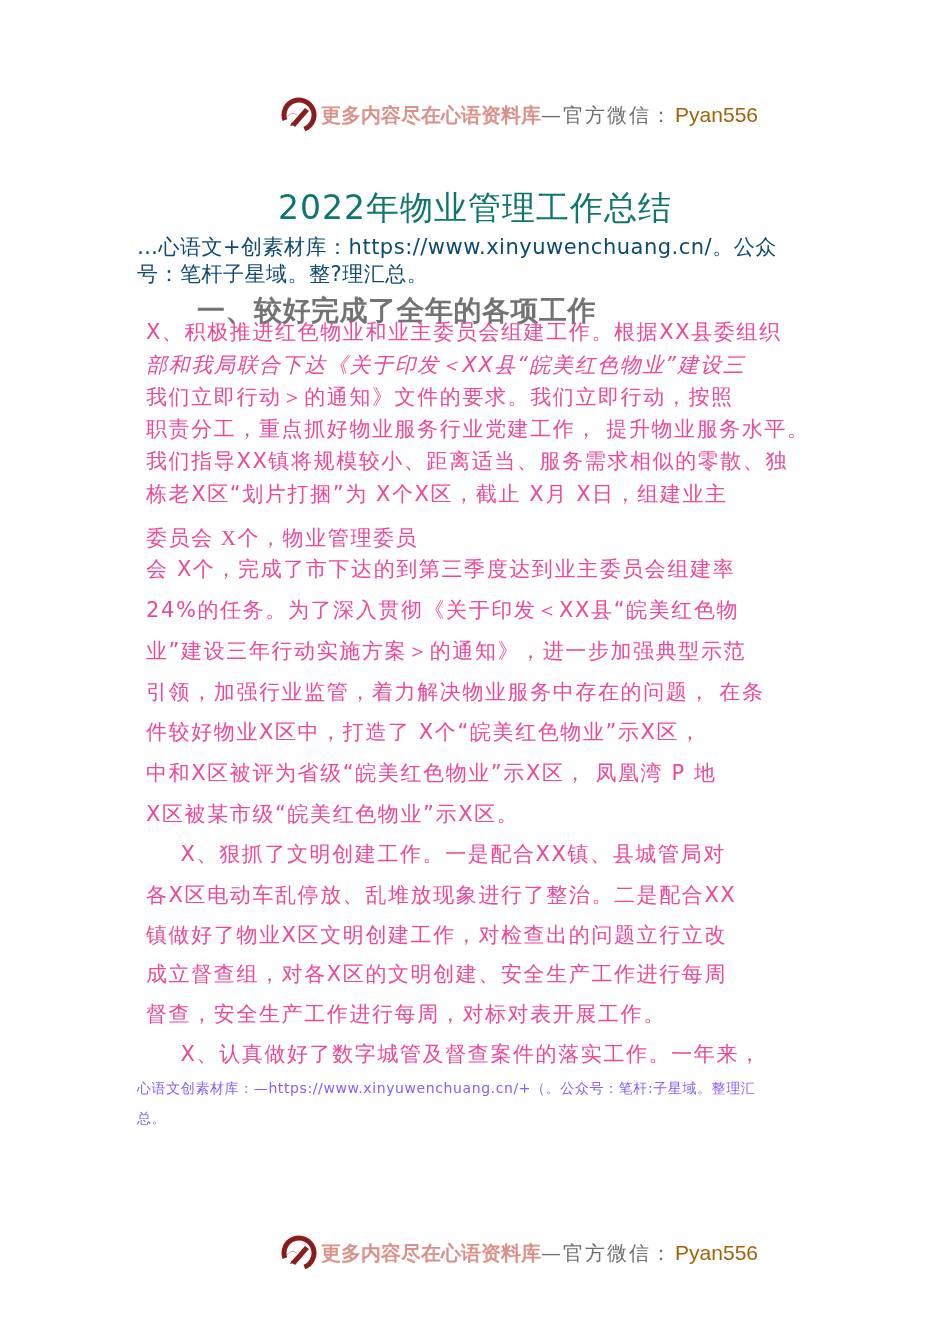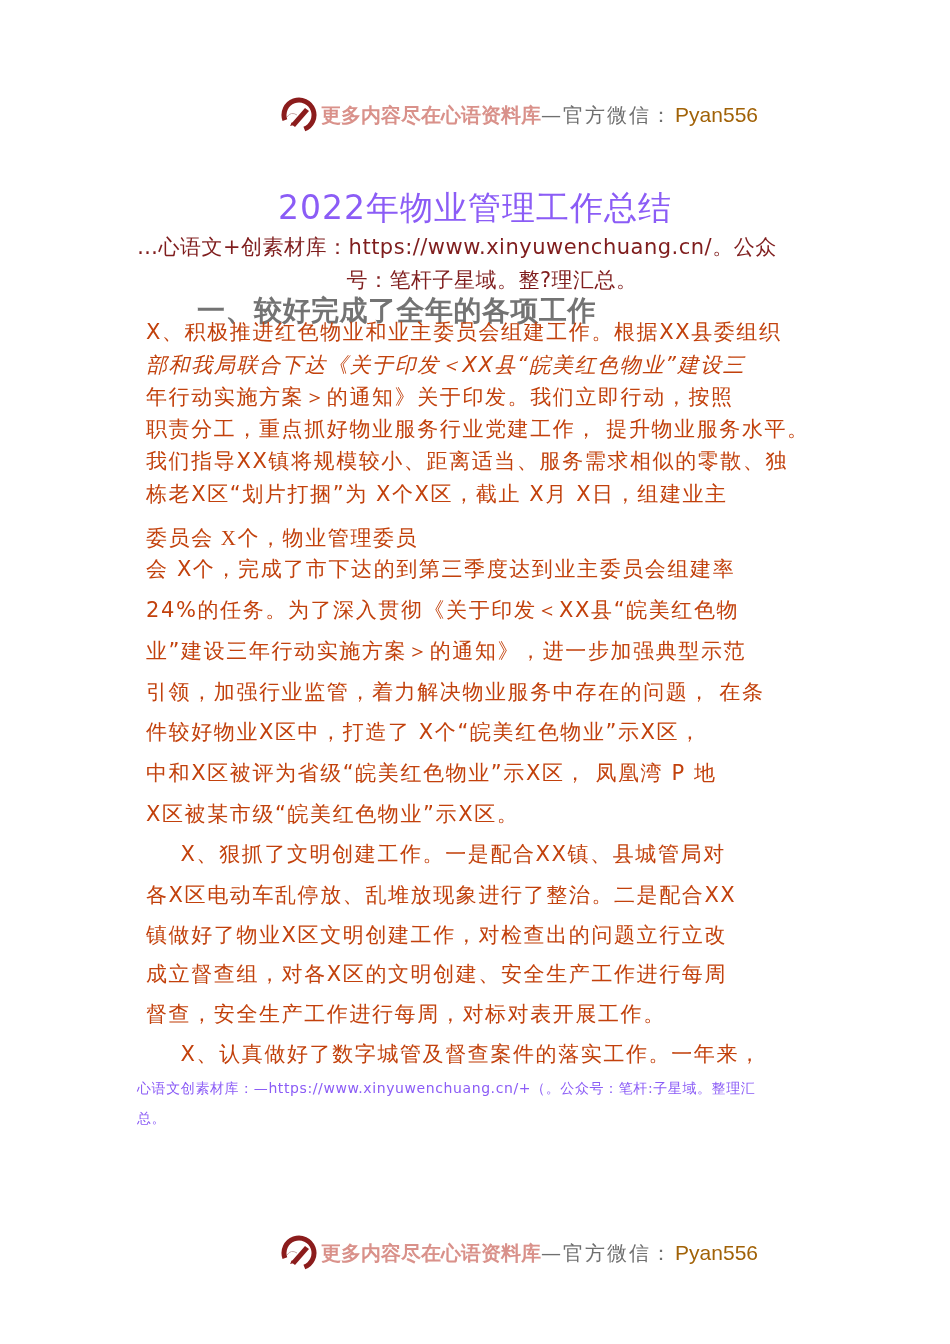--- a/index.html
+++ b/index.html
@@ -56,51 +56,51 @@
     }
     .title {
       position: absolute;
       top: 186px;
       left: 0;
       width: 950px;
       text-align: center;
       font-size: 33px;
       font-family: "DejaVu Sans", sans-serif;
       font-weight: normal;
-      color: #8b5cf6;
+      color: #0f766e;
       letter-spacing: 1px;
     }
     .source-line {
       position: absolute;
       left: 137px;
       width: 710px;
       font-size: 21px;
       line-height: 31px;
       font-family: "DejaVu Sans", sans-serif;
-      color: #7f1d1d;
+      color: #0c4a6e;
       letter-spacing: 0.5px;
     }
     .source-line.l1 { top: 232px; }
-    .source-line.l2 { top: 265px; text-align: center; }
+    .source-line.l2 { top: 259px; }
     .section-heading {
       position: absolute;
       top: 292px;
       left: 197px;
       font-size: 28px;
       font-weight: bold;
       font-family: "DejaVu Sans", sans-serif;
       color: #737373;
       letter-spacing: 0.5px;
     }
     .para-line {
       position: absolute;
       left: 146px;
       font-size: 21px;
       font-family: "DejaVu Sans", sans-serif;
-      color: #c2410c;
+      color: #ec4899;
       white-space: nowrap;
       letter-spacing: 1.6px;
       line-height: 30px;
     }
     .footer-note {
       position: absolute;
       left: 137px;
       font-size: 14px;
       font-family: "DejaVu Sans", sans-serif;
       color: #8b5cf6;
@@ -126,21 +126,21 @@
 <div class="title">2022年物业管理工作总结</div>
 
 <div class="source-line l1">…心语文+创素材库：https://www.xinyuwenchuang.cn/。公众</div>
 <div class="source-line l2">号：笔杆子星域。整?理汇总。</div>
 
 <div class="section-heading">一、较好完成了全年的各项工作</div>
 
 <div>
   <div class="para-line" style="top:317px;left:146px;">X、积极推进红色物业和业主委员会组建工作。根据XX县委组织</div>
   <div class="para-line" style="top:350px;font-style:italic;">部和我局联合下达《关于印发＜XX县“皖美红色物业”建设三</div>
-  <div class="para-line" style="top:382px;">年行动实施方案＞的通知》关于印发。我们立即行动，按照</div>
+  <div class="para-line" style="top:382px;">我们立即行动＞的通知》文件的要求。我们立即行动，按照</div>
   <div class="para-line" style="top:414px;">职责分工，重点抓好物业服务行业党建工作， 提升物业服务水平。</div>
   <div class="para-line" style="top:446px;">我们指导XX镇将规模较小、距离适当、服务需求相似的零散、独</div>
   <div class="para-line" style="top:479px;">栋老X区“划片打捆”为 X个X区，截止 X月 X日，组建业主</div>
   <div class="para-line" style="top:523px;font-family:Liberation Serif, serif;">委员会 X个，物业管理委员</div>
 
   <div class="para-line" style="top:554px;">会 X个，完成了市下达的到第三季度达到业主委员会组建率</div>
   <div class="para-line" style="top:595px;">24%的任务。为了深入贯彻《关于印发＜XX县“皖美红色物</div>
   <div class="para-line" style="top:636px;">业”建设三年行动实施方案＞的通知》，进一步加强典型示范</div>
   <div class="para-line" style="top:677px;">引领，加强行业监管，着力解决物业服务中存在的问题， 在条</div>
   <div class="para-line" style="top:717px;">件较好物业X区中，打造了 X个“皖美红色物业”示X区，</div>

